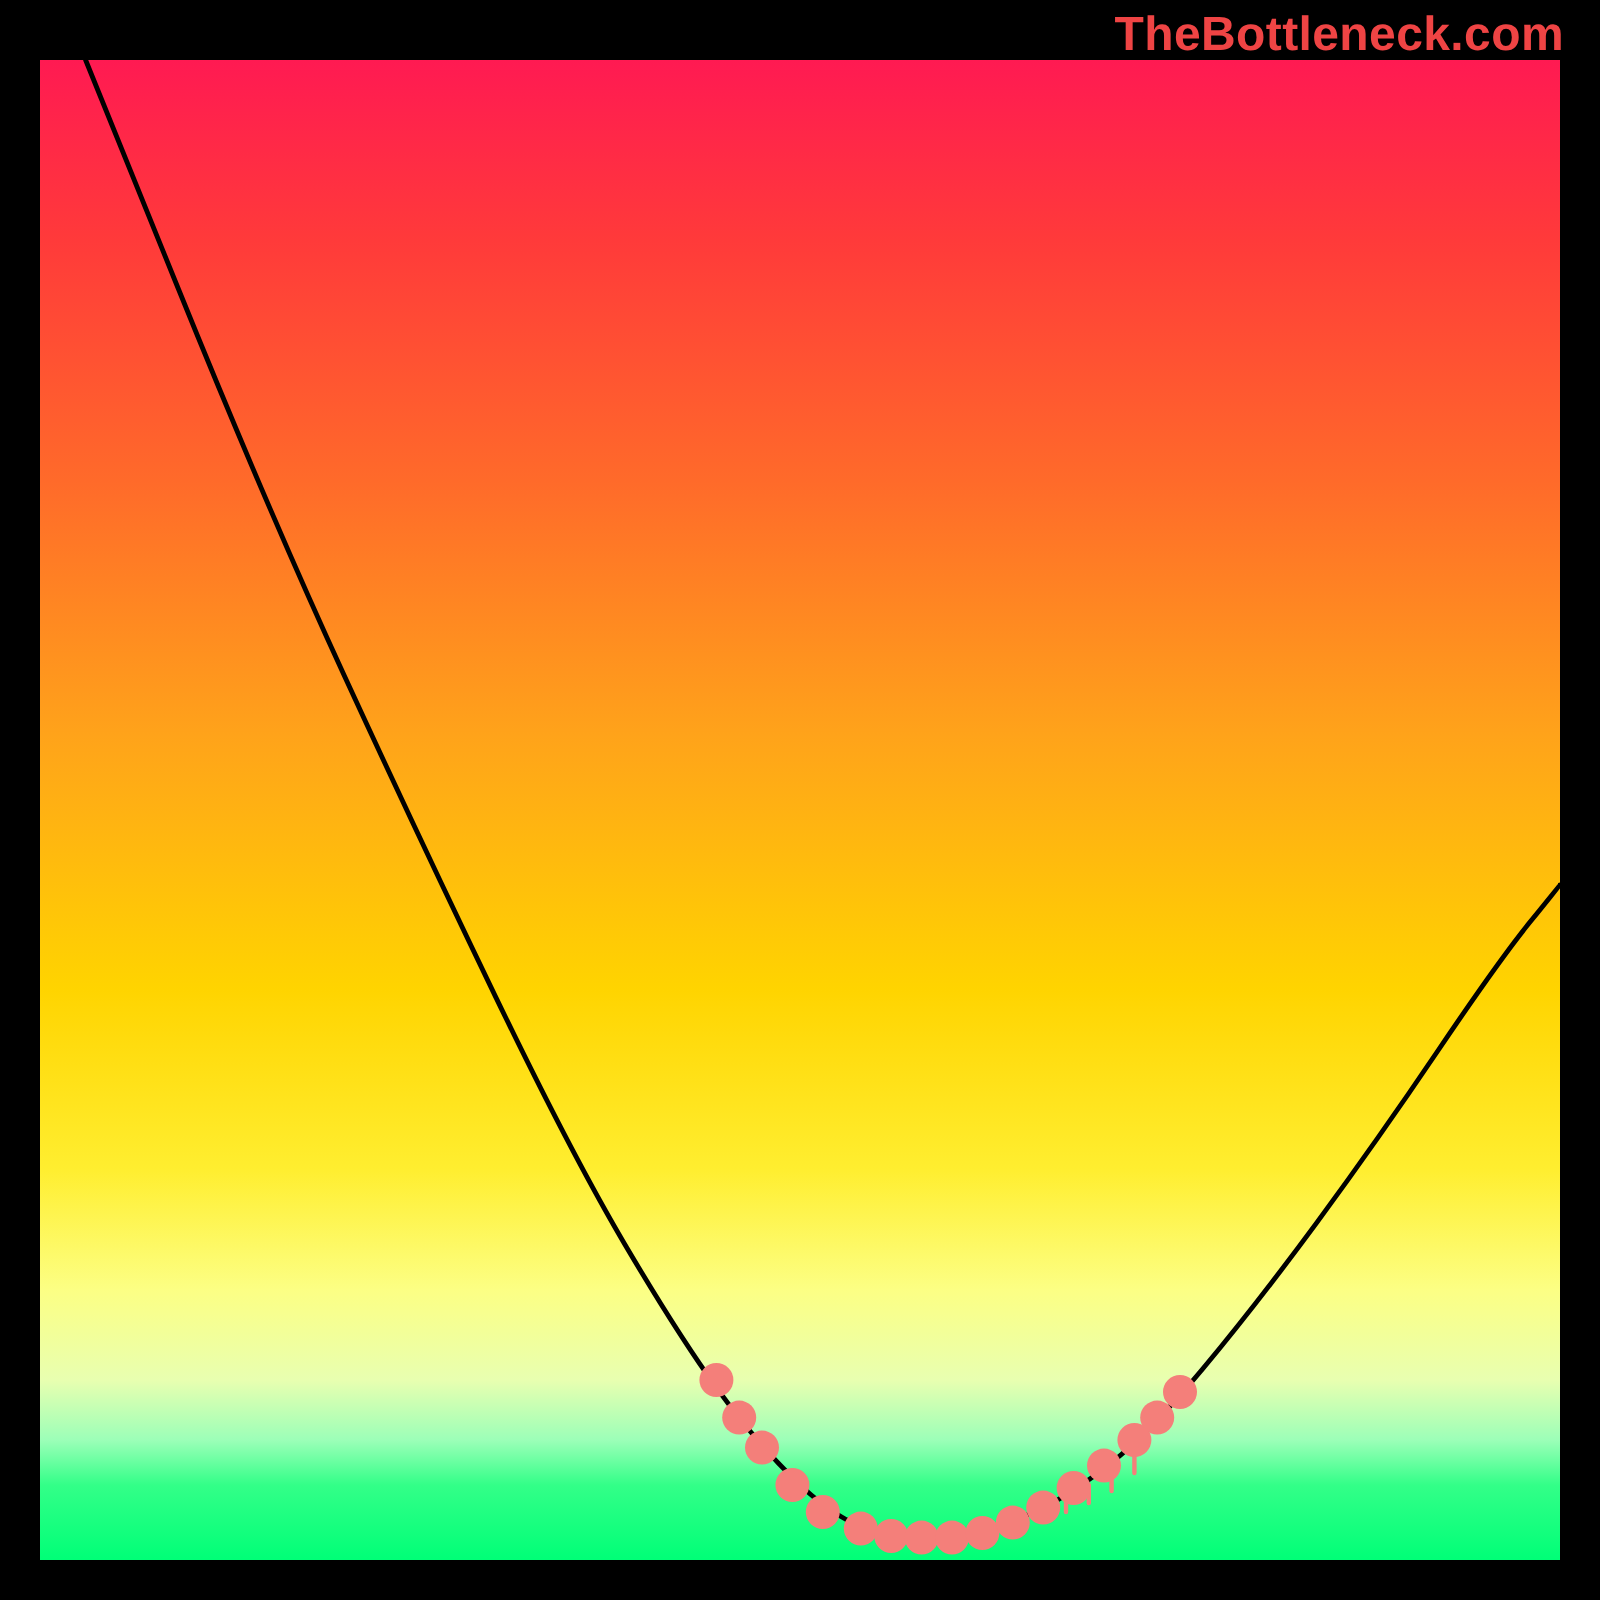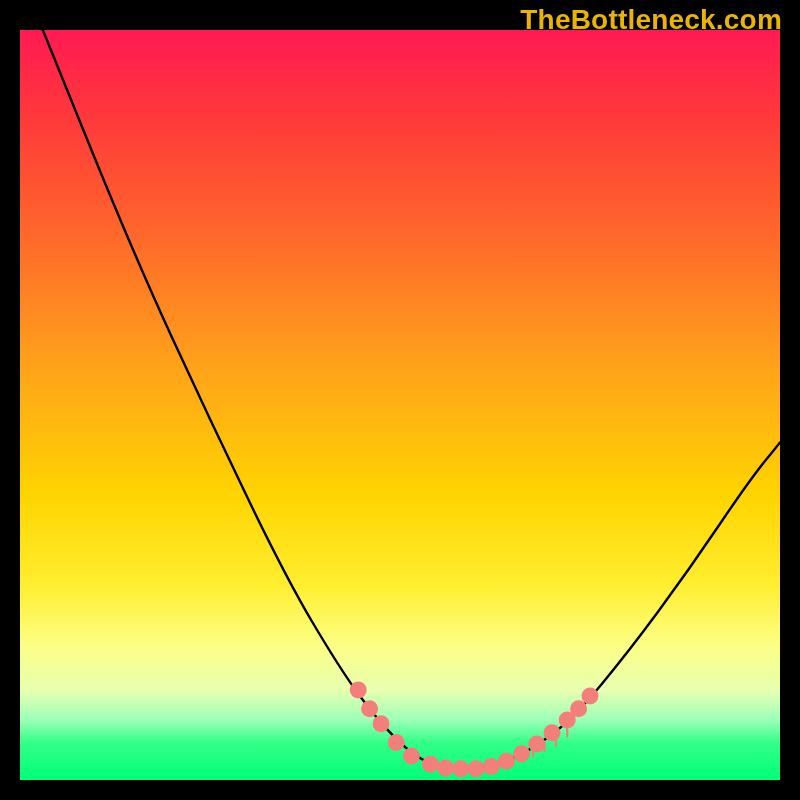--- a/index.html
+++ b/index.html
@@ -34,23 +34,23 @@
     left: 0; top: 0;
     width: 100%;
     height: 100%;
     overflow: visible;
   }
   .watermark {
     position: absolute;
     top: 4px;
     right: 18px;
     font-family: Arial, Helvetica, sans-serif;
-    font-size: 28px;
+    font-size: 24px;
     font-weight: 600;
-    color: #eab308;
+    color: #ef4444;
     letter-spacing: 0.2px;
     user-select: none;
   }
   .curve {
     fill: none;
     stroke: #000;
     stroke-width: 2.4;
     stroke-linecap: round;
     stroke-linejoin: round;
   }

